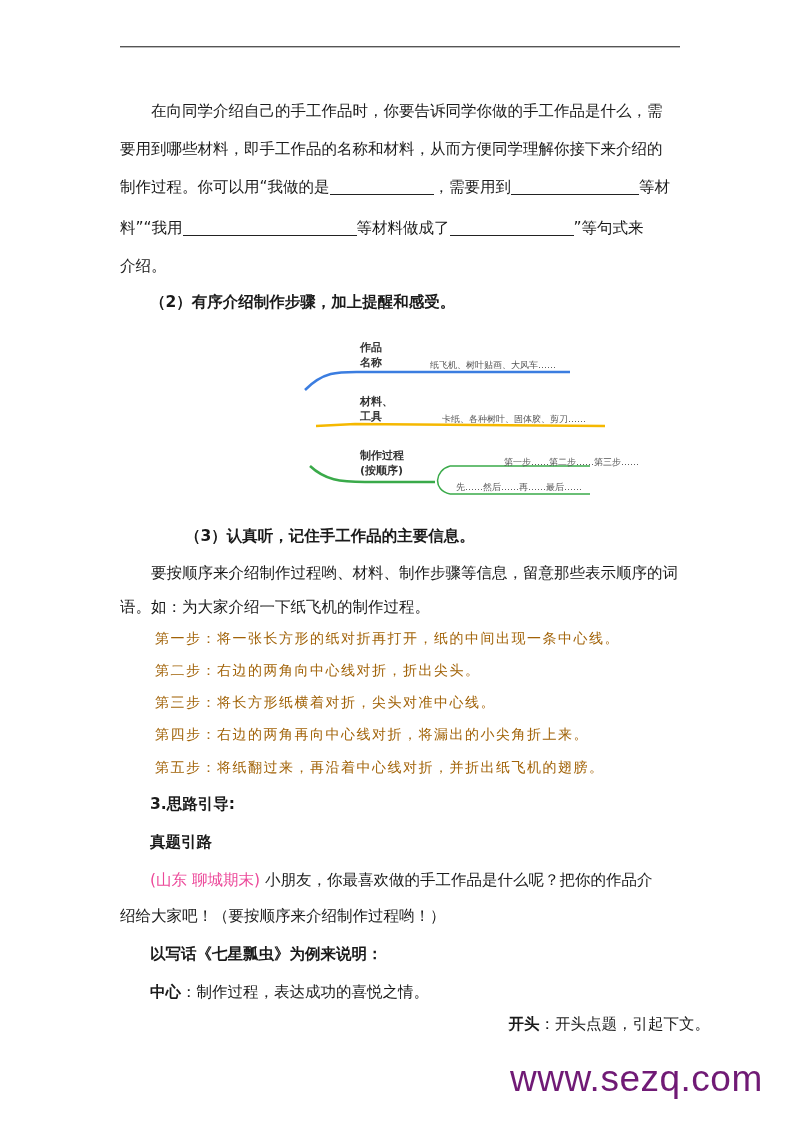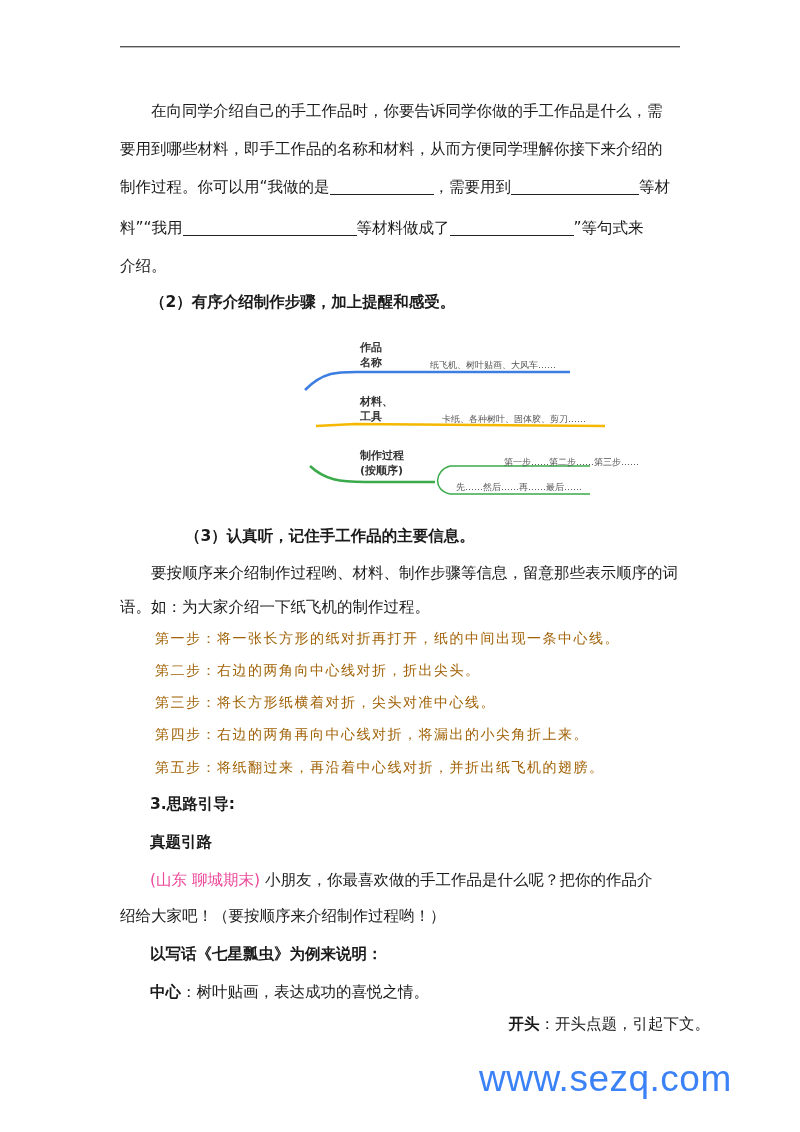--- a/index.html
+++ b/index.html
@@ -11,21 +11,21 @@
   .blank { display: inline-block; border-bottom: 1px solid #222; height: 16px; vertical-align: -3px; }
   .bold { font-weight: bold; }
   .kai { font-family: "DejaVu Serif", "Liberation Serif", serif; font-size: 14px; color: #a16207; letter-spacing: 1.5px; }
   .src { color: #ec4899; }
   .mindmap { position: absolute; left: 150px; top: 330px; width: 470px; height: 180px; }
   .center-node { position: absolute; left: 6px; top: 59px; width: 160px; height: 77px;
                  background: #f4473a; border-radius: 3px; }
   .center-label { position: absolute; left: 108px; top: 30px; color: #fff; font-size: 14px; font-weight: bold; }
   .branch-label { position: absolute; font-size: 11px; line-height: 15px; color: #333; font-weight: bold; }
   .leaf { position: absolute; font-size: 9px; color: #555; white-space: nowrap; }
-  .watermark { position: absolute; left: 479px; top: 1058px; font-size: 37px; color: #3b82f6;
+  .watermark { position: absolute; left: 510px; top: 1058px; font-size: 37px; color: #701a75;
                font-family: "Liberation Sans", sans-serif; letter-spacing: 0.5px; }
 </style>
 </head>
 <body>
 
 <div class="header-rule"></div>
 
 <div class="p" style="top:101px; text-indent:31px;">在向同学介绍自己的手工作品时，你要告诉同学你做的手工作品是什么，需</div>
 <div class="p" style="top:139px;">要用到哪些材料，即手工作品的名称和材料，从而方便同学理解你接下来介绍的</div>
 <div class="p" style="top:177px;">
@@ -77,19 +77,19 @@
 
 <div class="p bold" style="top:794px; left:150px;">3.思路引导:</div>
 <div class="p bold" style="top:832px; left:150px;">真题引路</div>
 <div class="p" style="top:870px; left:150px;">
   <span class="src">(山东  聊城期末)</span><span> 小朋友，你最喜欢做的手工作品是什么呢？把你的作品介</span>
 </div>
 <div class="p" style="top:906px;">绍给大家吧！（要按顺序来介绍制作过程哟！）</div>
 
 <div class="p bold" style="top:944px; left:150px;">以写话《七星瓢虫》为例来说明：</div>
 <div class="p" style="top:982px; left:150px;">
-  <span class="bold">中心</span><span>：树叶贴画，表达成功的喜悦之情。</span>
+  <span class="bold">中心</span><span>：制作过程，表达成功的喜悦之情。</span>
 </div>
 <div class="p" style="top:1014px; left:150px;text-align:right;">
   <span class="bold">开头</span><span>：开头点题，引起下文。</span>
 </div>
 
 <div class="watermark">www.sezq.com</div>
 
 </body></html>

